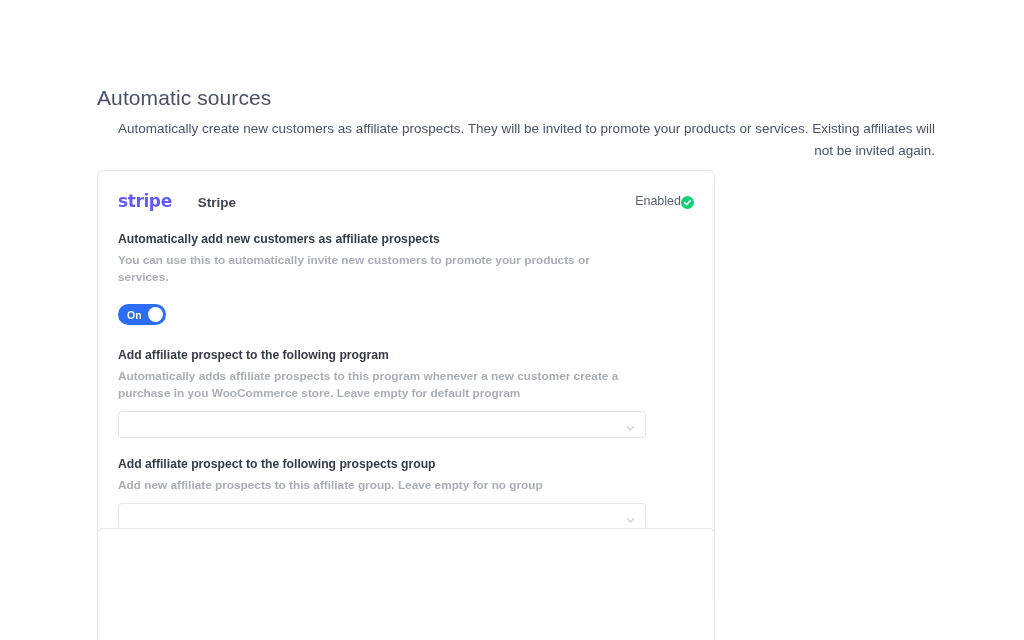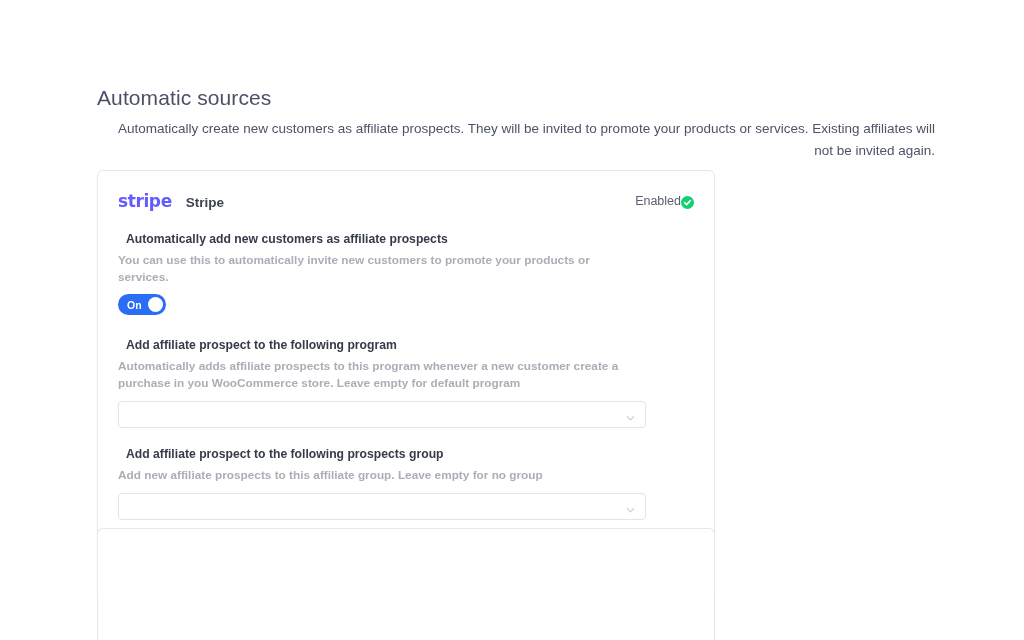--- a/index.html
+++ b/index.html
@@ -66,21 +66,21 @@
   .card-head {
     display: flex;
     align-items: center;
     justify-content: space-between;
     height: 24px;
     margin-bottom: 18px;
   }
   .brand {
     display: flex;
     align-items: baseline;
-    gap: 14px;
+    gap: 26px;
   }
   .brand-mark {
     font-family: "DejaVu Sans", sans-serif;
     font-size: 17px;
     font-weight: 700;
     color: #635bff;
     letter-spacing: -0.4px;
   }
   .brand-name {
     font-size: 13.5px;
@@ -105,33 +105,33 @@
   .field {
     margin-bottom: 18px;
   }
   .field:last-of-type { margin-bottom: 0; }
 
   .field-label {
     font-size: 12.2px;
     font-weight: 700;
     color: #363b49;
     line-height: 17px;
-    margin: 0 0 4px 8px;
+    margin: 0 0 4px 0;
   }
   .field-help {
     font-size: 11.8px;
     font-weight: 700;
     color: #abaeb6;
     line-height: 17px;
     margin: 0;
     max-width: 520px;
   }
 
   
-  .toggle-wrap { margin-top: 8px; }
+  .toggle-wrap { margin-top: 18px; }
   .toggle {
     display: inline-flex;
     align-items: center;
     width: 48px;
     height: 21px;
     border-radius: 11px;
     background: #2b6df5;
     padding: 0;
     border: none;
     cursor: pointer;

